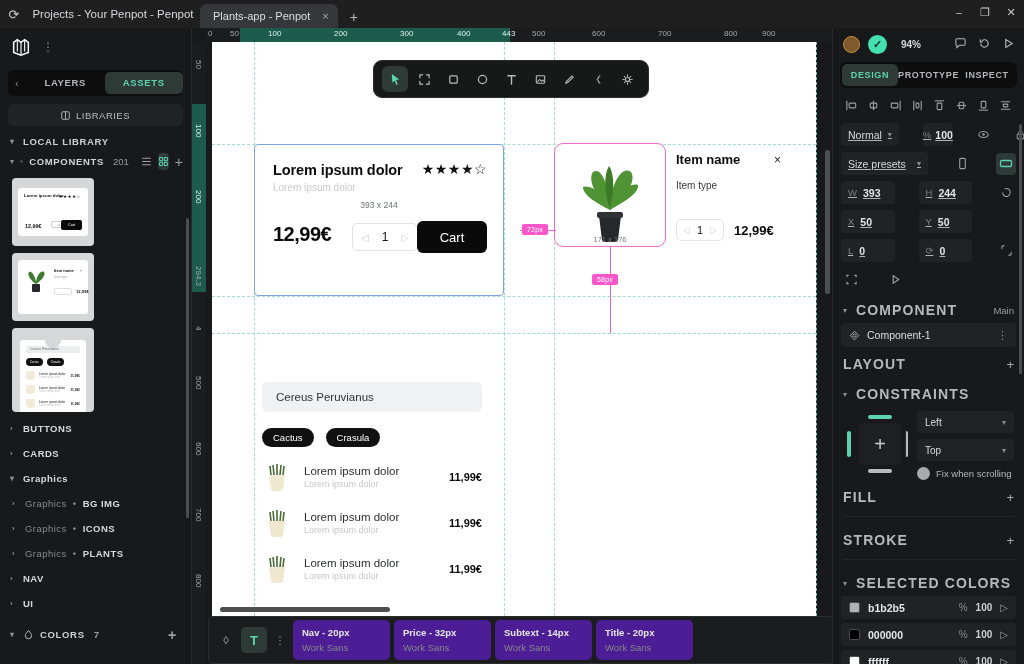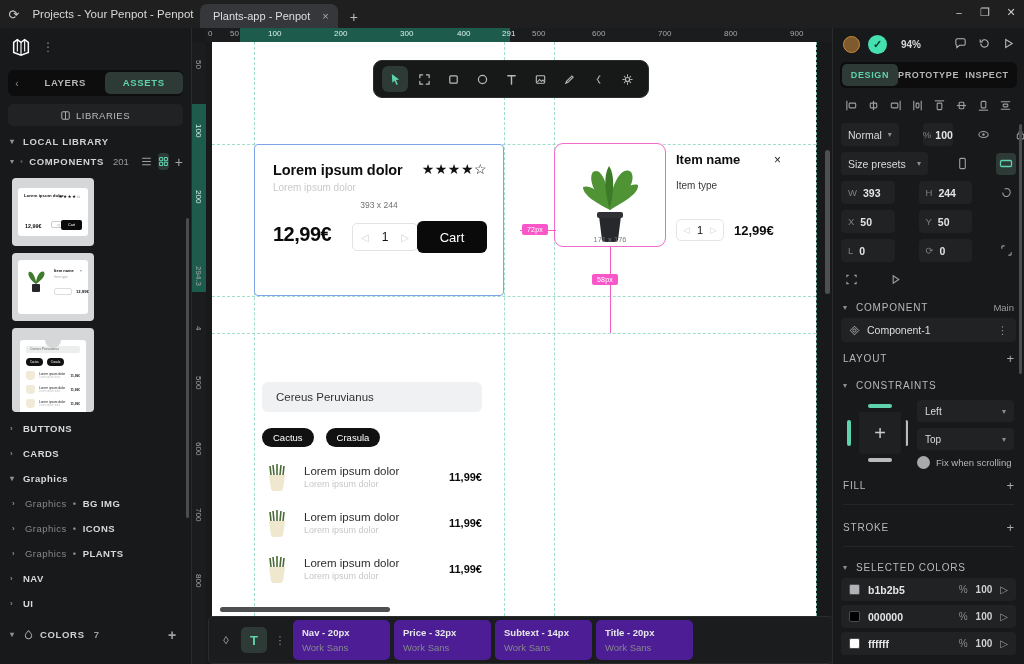--- a/index.html
+++ b/index.html
@@ -175,31 +175,31 @@
   .r-top .sp { flex:1; }
   .r-ico { color:#b4b6b8; font-size:12px; width:16px; text-align:center; }
 
   .r-tabs { margin:2px 7px 0 7px; height:26px; background:#0d0d0e; border-radius:6px; display:flex; align-items:flex-end; padding:2px; }
   .r-tab { flex:1; height:22px; line-height:22px; text-align:center; font-size:9px; letter-spacing:.07em; font-weight:700; color:#b6b7b9; border-radius:5px; }
   .r-tab.active { background:#2e3a36; color:#5fd3ae; }
 
   .align-row { display:flex; align-items:center; justify-content:space-between; padding:9px 10px 6px 10px; }
   .al { width:17px; height:17px; display:flex; align-items:center; justify-content:center; color:#9c9e a0; color:#9c9ea0; font-size:11px; }
 
-  .row { display:flex; align-items:center; gap:24px; padding:3px 8px; }
+  .row { display:flex; align-items:center; gap:24px; padding:3px 8px;text-decoration:underline; }
   .field { flex:1; height:23px; background:#212223; border-radius:4px; display:flex; align-items:center; padding:0 7px; gap:6px; }
   .f-k { font-size:9.5px; color:#7e8082; }
   .f-v { font-size:10.5px; color:#e2e3e5; font-weight:700; }
   .field.sel-dd { justify-content:space-between; }
   .pct { width:48px; height:23px; background:#212223; border-radius:4px; display:flex; align-items:center; justify-content:center; gap:4px; }
   .sq-btn { width:20px; height:22px; border-radius:4px; display:flex; align-items:center; justify-content:center; color:#9c9ea0; font-size:11px; }
   .sq-btn.on { background:#2d3a36; color:#5fd3ae; }
 
   .sec-h { display:flex; align-items:center; padding:9px 10px 5px 10px; gap:6px; }
-  .sec-h .t { font-size:10px; letter-spacing:.08em; font-weight:400; color:#b6b8ba; }
+  .sec-h .t { font-size:14px; letter-spacing:.08em; font-weight:700; color:#b6b8ba; }
   .sec-h .sp { flex:1; }
   .sec-h .r { font-size:9.5px; color:#9a9c9e; }
   .sec-h .plus { font-size:13px; color:#a9abad; }
 
   .comp-item { margin:0 8px; height:24px; background:#212223; border-radius:4px; display:flex; align-items:center; padding:0 8px; gap:7px; }
   .comp-item .nm { font-size:10.5px; color:#dddee0; flex:1; }
 
   .constraints { display:flex; gap:10px; padding:4px 10px 0 10px; align-items:flex-start; }
   .cgrid { position:relative; width:64px; height:64px; }
   .cgrid .box { position:absolute; left:16px; top:12px; width:42px; height:42px; background:#1f2021; border-radius:3px; display:flex; align-items:center; justify-content:center; color:#c9cacc; font-size:20px; font-weight:300; }
@@ -420,26 +420,26 @@
 
   <div class="canvas-wrap">
     <div class="ruler-h">
       <div class="sel"></div>
       <span class="lab" style="left:2px">0</span>
       <span class="lab" style="left:24px">50</span>
       <span class="lab on" style="left:62px">100</span>
       <span class="lab on" style="left:128px">200</span>
       <span class="lab on" style="left:194px">300</span>
       <span class="lab on" style="left:251px">400</span>
-      <span class="lab on" style="left:296px">291</span>
+      <span class="lab on" style="left:296px">443</span>
       <span class="lab" style="left:326px">500</span>
       <span class="lab" style="left:386px">600</span>
       <span class="lab" style="left:452px">700</span>
       <span class="lab" style="left:518px">800</span>
-      <span class="lab" style="left:584px">900</span>
+      <span class="lab" style="left:556px">900</span>
     </div>
     <div class="ruler-v">
       <div class="sel"></div>
       <span class="lab" style="top:18px">50</span>
       <span class="lab on" style="top:82px">100</span>
       <span class="lab on" style="top:148px">200</span>
       <span class="lab" style="top:224px">294.3</span>
       <span class="lab" style="top:284px">4</span>
       <span class="lab" style="top:334px">500</span>
       <span class="lab" style="top:400px">600</span>

